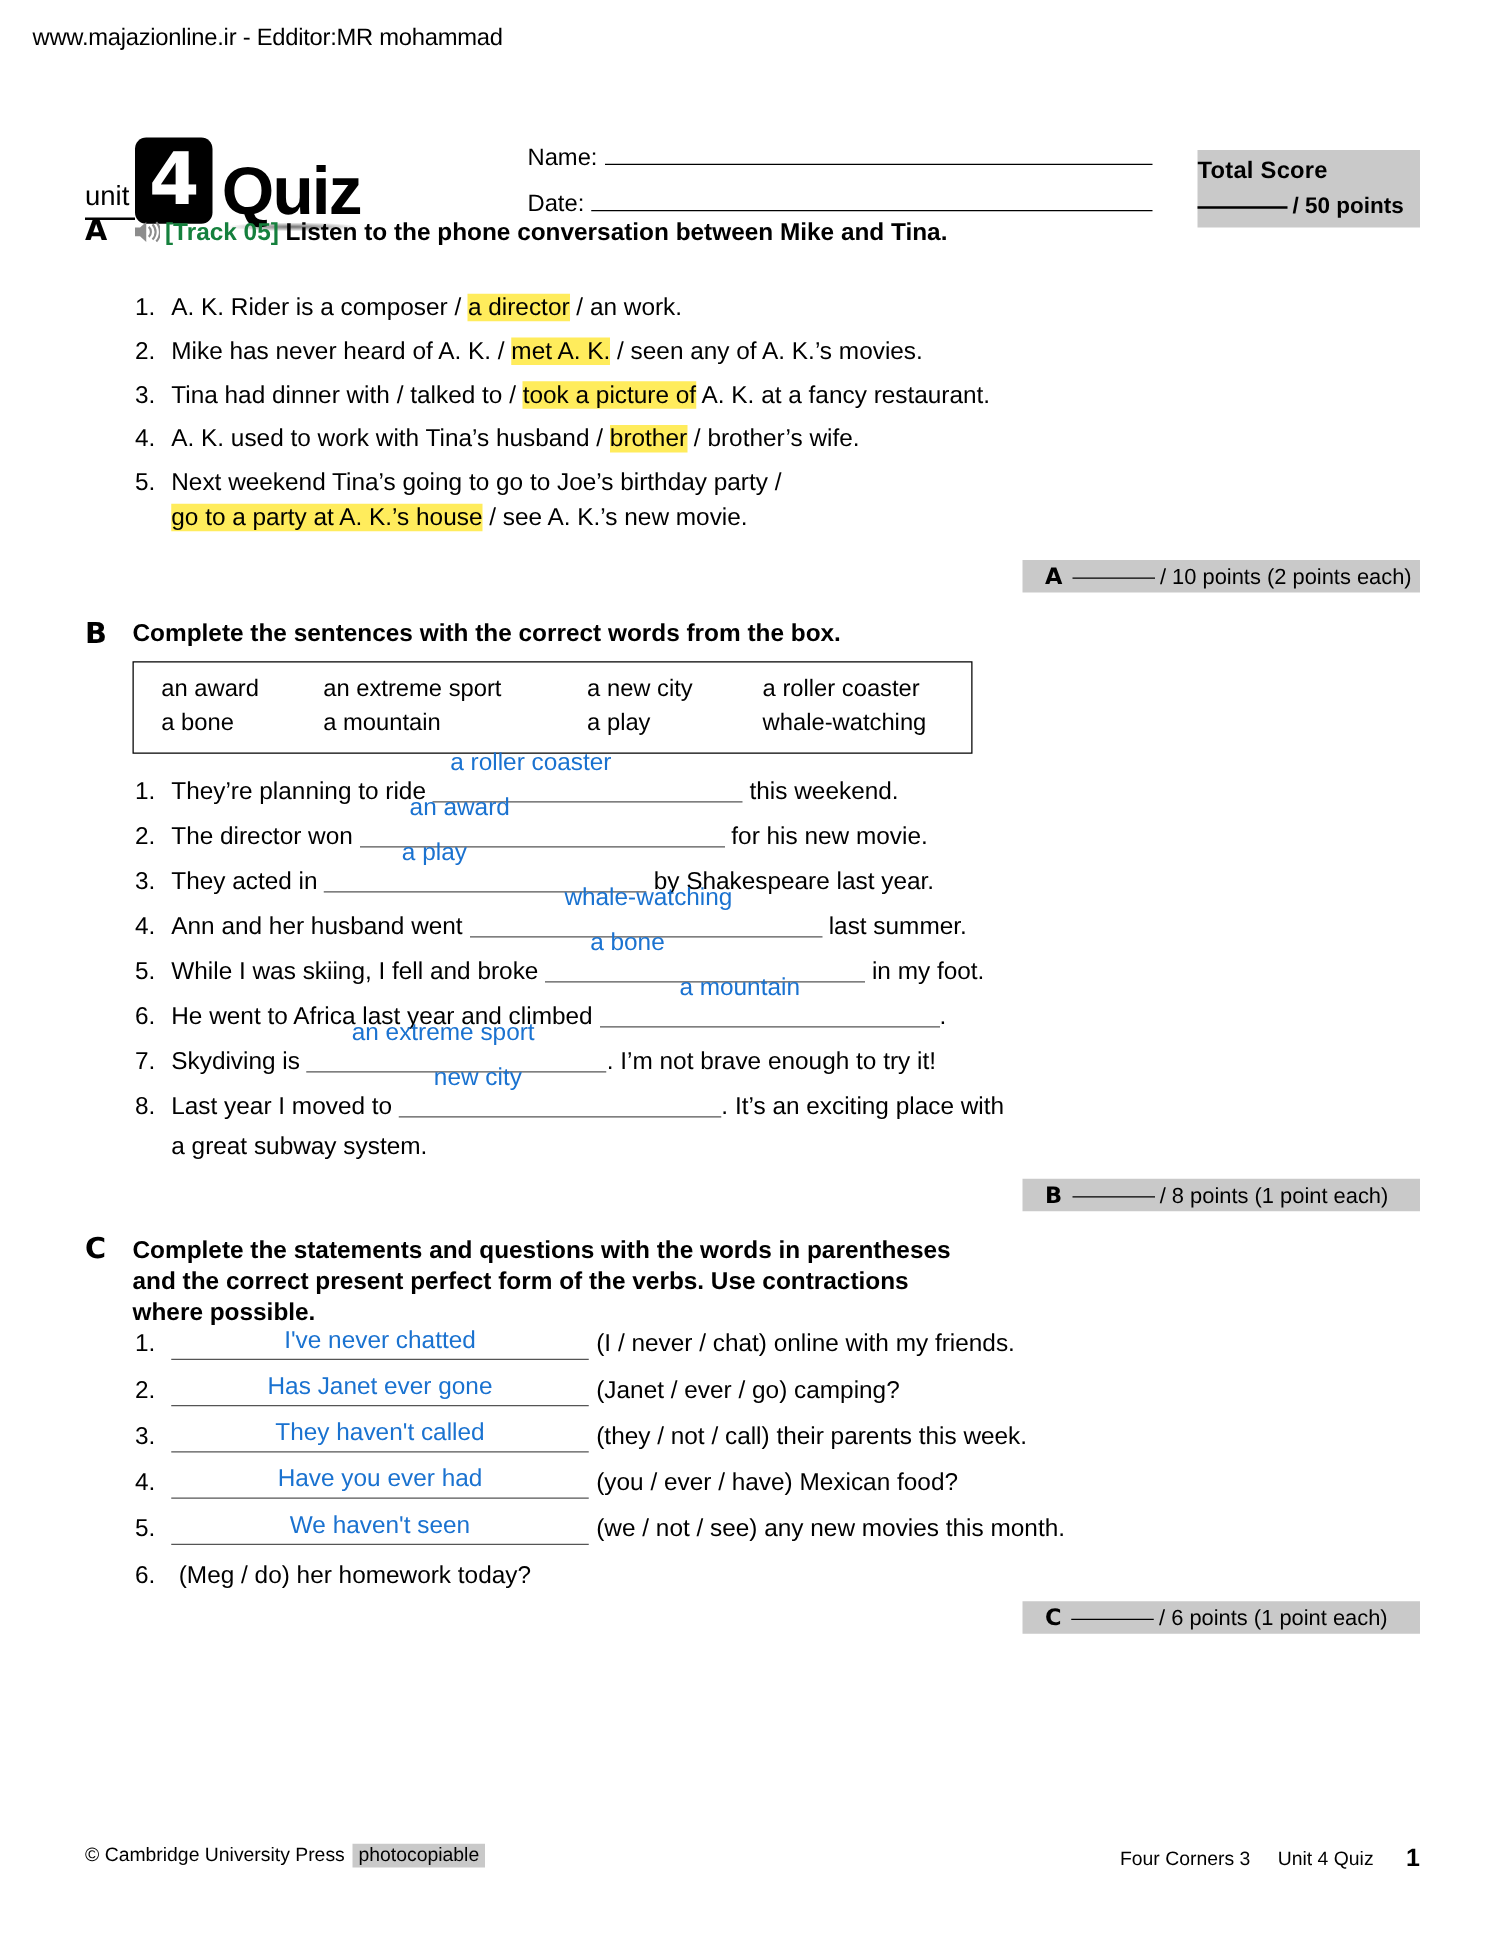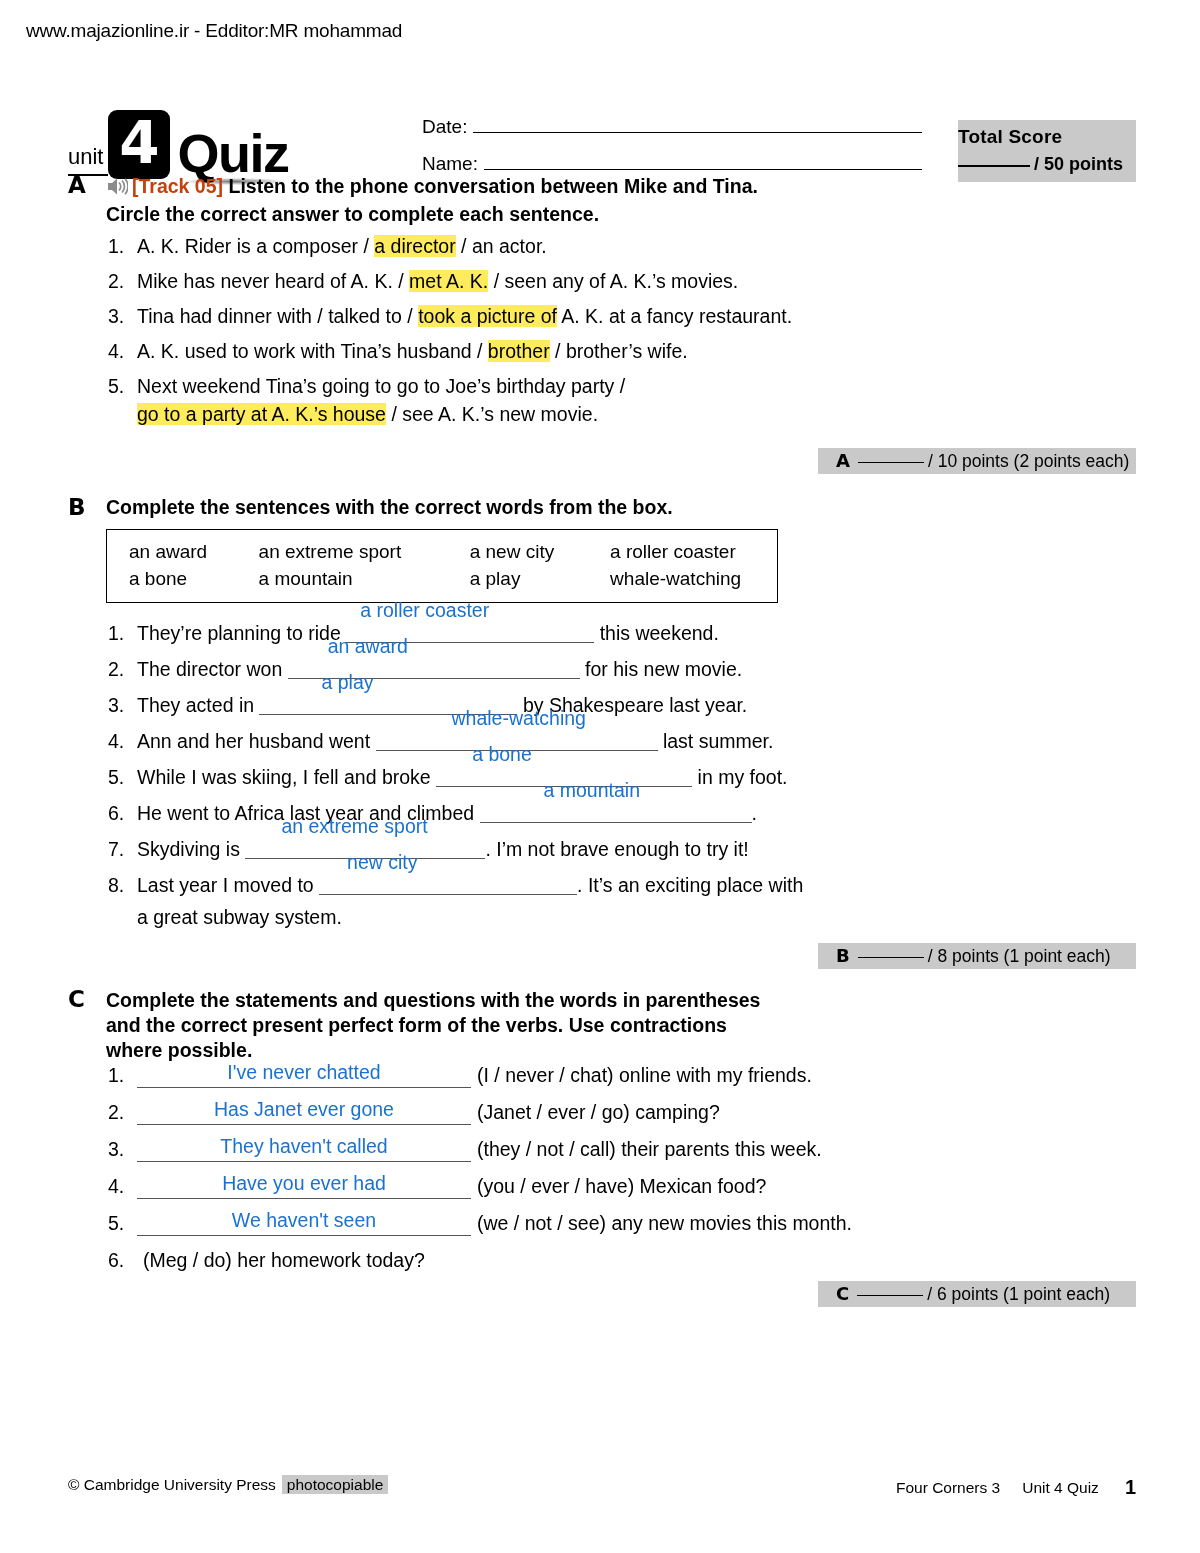--- a/index.html
+++ b/index.html
@@ -90,21 +90,21 @@
     font-family: "DejaVu Sans", sans-serif;
   }
   .sec-head {
     position: absolute;
     left: 106px;
     font-size: 19.5px;
     font-weight: bold;
     line-height: 25px;
     width: 820px;
   }
-  .track { color: #c2410c; font-weight: bold; }
+  .track { color: #15803d; font-weight: bold; }
   .speaker { display: inline-block; vertical-align: -3px; margin-right: 4px; }
 
   
   .items { position: absolute; left: 108px; width: 880px; }
   .item { display: flex; font-size: 19.5px; line-height: 26px; }
   .item-num { width: 29px; flex: none; }
   .item-body { flex: 1; }
   .hl { background: #ffec5c; text-align: center; }
   .b { font-weight: normal; }
 
@@ -185,25 +185,25 @@
 <div class="header">
 
   <div class="logo">
     <span class="logo-unit">unit</span>
     <span class="logo-num">4</span>
     <span class="logo-quiz">Quiz</span>
   </div>
 
   <div class="namedate">
     <div class="nd-row">
+      <span class="nd-label">Name:</span>
+      <span class="nd-line"></span>
+    </div>
+    <div class="nd-row">
       <span class="nd-label">Date:</span>
-      <span class="nd-line"></span>
-    </div>
-    <div class="nd-row">
-      <span class="nd-label">Name:</span>
       <span class="nd-line"></span>
     </div>
   </div>
 
   <div class="totalscore">
     <div class="ts-title">Total Score</div>
     <div class="ts-sub">
       <span class="ts-blank"></span><span>/ 50 points</span>
     </div>
   </div>
@@ -214,27 +214,26 @@
   <div class="sec-head" style="top:174px">
     <span class="speaker">
       <svg width="22" height="19" viewBox="0 0 22 19" aria-hidden="true">
         <path d="M2 6 h4 L11 1.5 v16 L6 13 H2 z" fill="#8c8c8c"></path>
         <path d="M13 5.5 a5.5 5.5 0 0 1 0 8" stroke="#8c8c8c" stroke-width="1.7" fill="none"></path>
         <path d="M16 3.5 a8.5 8.5 0 0 1 0 12" stroke="#8c8c8c" stroke-width="1.7" fill="none"></path>
         <path d="M19 1.8 a11.5 11.5 0 0 1 0 15.4" stroke="#8c8c8c" stroke-width="1.7" fill="none"></path>
       </svg>
     </span><span class="track">[Track 05]</span>
     <span>Listen to the phone conversation between Mike and Tina.</span><br>
-    <span>Circle the correct answer to complete each sentence.</span>
   </div>
 
   <div class="items" style="top:233px">
     <div class="item" style="margin-bottom:9px">
       <span class="item-num">1.</span>
-      <span class="item-body"><span>A. K. Rider is </span><span class="b">a composer</span><span class="b"> / </span><span class="b hl">a director</span><span class="b"> / </span><span class="b">an actor.</span></span>
+      <span class="item-body"><span>A. K. Rider is </span><span class="b">a composer</span><span class="b"> / </span><span class="b hl">a director</span><span class="b"> / </span><span class="b">an work.</span></span>
     </div>
 
     <div class="item" style="margin-bottom:9px">
       <span class="item-num">2.</span>
       <span class="item-body"><span>Mike has never </span><span class="b">heard of A. K.</span><span class="b"> / </span><span class="b hl">met A. K.</span><span class="b"> / </span><span class="b">seen any of A. K.’s movies.</span></span>
     </div>
 
     <div class="item" style="margin-bottom:9px">
       <span class="item-num">3.</span>
       <span class="item-body"><span>Tina </span><span class="b">had dinner with</span><span class="b"> / </span><span class="b">talked to</span><span class="b"> / </span><span class="b hl">took a picture of</span><span> A. K. at a fancy restaurant.</span></span>

